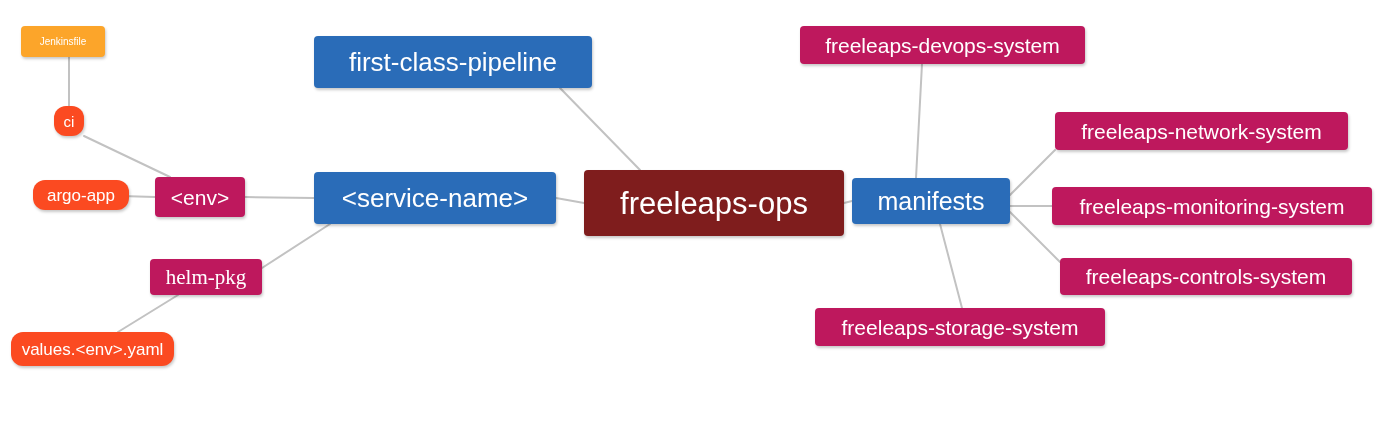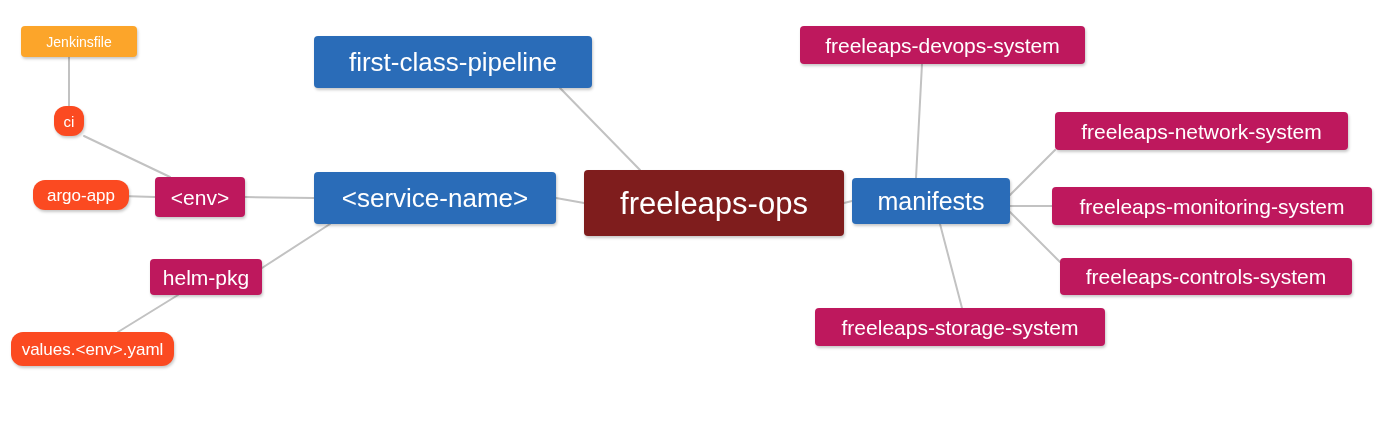--- a/index.html
+++ b/index.html
@@ -80,30 +80,30 @@
       </div>
       <div class="node c-blue" style="left: 314px; top: 36px; width: 278px; height: 52px; font-size: 26px;">
         <span class="node-label">first-class-pipeline</span>
       </div>
       <div class="node c-blue" style="left: 852px; top: 178px; width: 158px; height: 46px; font-size: 25px; align-items: center;">
         <span class="node-label">manifests</span>
       </div>
       <div class="node c-green" style="left: 155px; top: 177px; width: 90px; height: 40px; font-size: 21px;">
         <span class="node-label">&lt;env&gt;</span>
       </div>
-      <div class="node c-green" style="left: 150px; top: 259px; width: 112px; height: 36px; font-size: 21px;">
+      <div class="node c-green" style="left: 150px; top: 259px; width: 112px; height: 36px; font-size: 21px; font-family: Liberation Serif, serif;">
         <span class="node-label">helm-pkg</span>
       </div>
       <div class="node c-red" style="left: 33px; top: 180px; width: 96px; height: 30px; font-size: 17px;">
         <span class="node-label">argo-app</span>
       </div>
       <div class="node c-red" style="left: 54px; top: 106px; width: 30px; height: 30px; font-size: 15px;">
         <span class="node-label">ci</span>
       </div>
-      <div class="node c-amber" style="left: 21px; top: 26px; width: 116px; height: 31px; font-size: 14px;">
+      <div class="node c-amber" style="left: 21px; top: 26px; width: 84px; height: 31px; font-size: 10px;">
         <span class="node-label">Jenkinsfile</span>
       </div>
       <div class="node c-red" style="left: 11px; top: 332px; width: 163px; height: 34px; font-size: 17px;">
         <span class="node-label">values.&lt;env&gt;.yaml</span>
       </div>
       <div class="node c-green" style="left: 800px; top: 26px; width: 285px; height: 38px; font-size: 21px;">
         <span class="node-label">freeleaps-devops-system</span>
       </div>
       <div class="node c-green" style="left: 1055px; top: 112px; width: 293px; height: 38px; font-size: 21px;">
         <span class="node-label">freeleaps-network-system</span>

